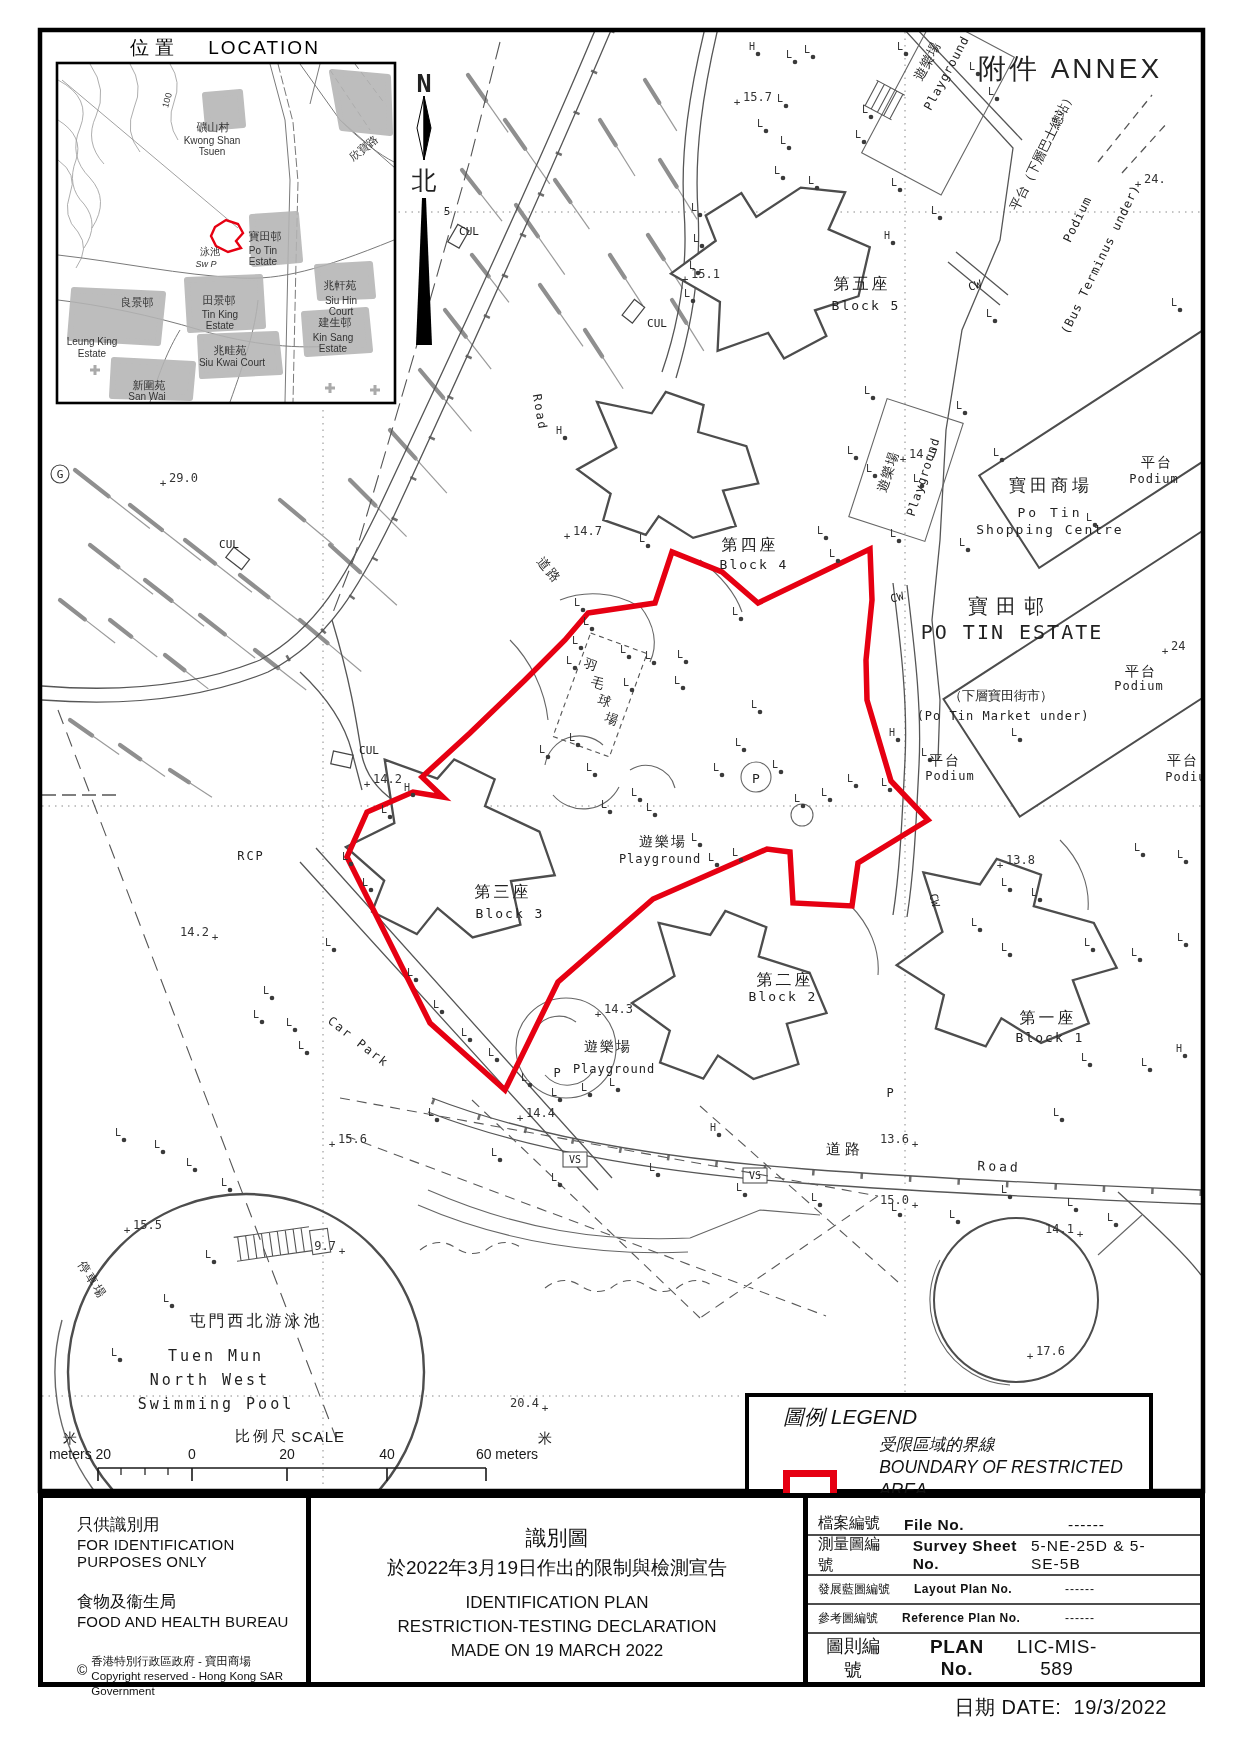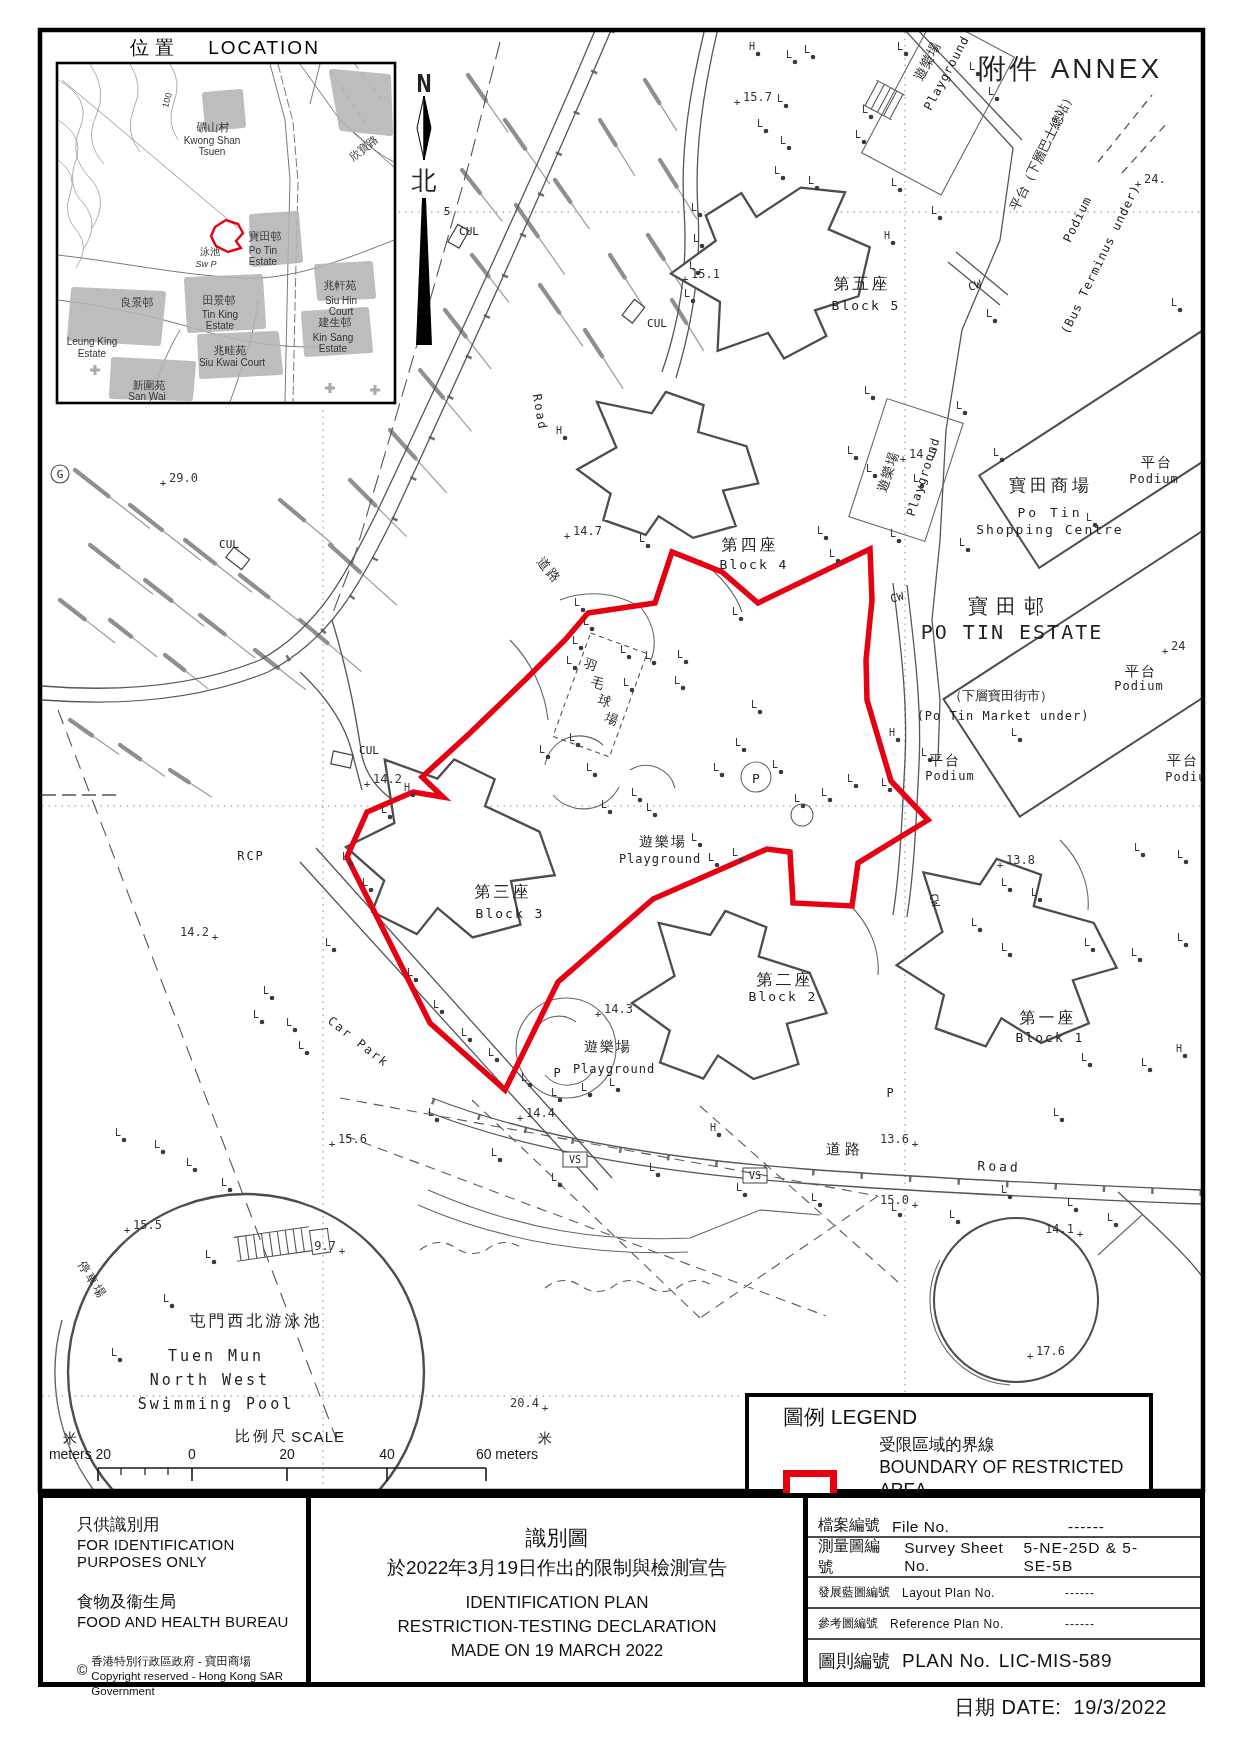--- a/index.html
+++ b/index.html
@@ -1,21 +1,21 @@
 <!DOCTYPE html>
 <html><head>
 <meta charset="utf-8">
 <style>
   html,body{margin:0;padding:0;background:#e8e8e8;}
   .page{width:1241px;height:1754px;position:relative;background:#ffffff;overflow:hidden;
         font-family:"Liberation Sans",sans-serif;color:#111;}
   #plan-svg{position:absolute;left:0;top:0;width:1241px;height:1754px;}
   
   .legend{position:absolute;left:745px;top:1393px;width:408px;height:100px;background:#fff;
-          border:4px solid #000;box-sizing:border-box;padding:6px 0 0 34px;}
+          border:4px solid #000;box-sizing:border-box;padding:6px 0 0 34px;font-style:italic;}
   .legend-title{font-size:21px;margin-bottom:3px;}
   .legend-row{display:flex;align-items:flex-end;}
   .legend-swatch{display:inline-block;width:44px;height:18px;border:7px solid #e60012;margin-top:4px;background:#fff;}
   .legend-text{margin-left:42px;font-size:16.5px;line-height:1.32;}
   .legend-text .en{font-size:17.5px;}
   
   .bottom-section{position:absolute;left:38px;top:1493px;width:1167px;height:194px;
                   border:5px solid #000;box-sizing:border-box;display:flex;background:#fff;}
   .cell{box-sizing:border-box;height:100%;}
   .cell-left{width:268px;border-right:5px solid #000;padding:16px 0 0 34px;}
@@ -26,21 +26,21 @@
   .cell-left .gap{height:21px;}
   .copy{margin-top:24px;display:flex;align-items:flex-start;}
   .csym{font-size:14px;margin-right:4px;margin-top:8px;}
   .ctxt{font-size:11.5px;line-height:1.3;}
   .cell-mid .t1{font-size:21px;margin-bottom:3px;}
   .cell-mid .t2{font-size:19px;margin-bottom:10px;}
   .cell-mid .t3{font-size:17px;line-height:24px;}
   .trow{display:flex;align-items:center;padding-left:10px;border-bottom:2px solid #4d4d4d;box-sizing:border-box;}
   .trow:last-child{border-bottom:none;text-align:center;}
   .trow .zh{font-size:15.5px;}
-  .trow .en{font-size:15.5px;margin-left:12px;letter-spacing:.5px;}
+  .trow .en{font-size:15.5px;margin-left:24px;letter-spacing:.5px;font-weight:bold;}
   .trow .val{margin-left:auto;font-size:15.5px;letter-spacing:1px;}
   .r1{height:40px;align-items:flex-end;} .r2{height:40px;gap:7px;} .r3{height:31px;} .r4{height:31px;} .r5{flex:1;}
   .r3 .zh,.r4 .zh,.r3 .en,.r4 .en,.r3 .val,.r4 .val{font-size:12px;}
   .r5 .zh{font-size:18px;} .r5 .en{font-size:19px;} .r5 .val{font-size:19px;letter-spacing:.5px;}
   .v1{margin-right:95px;} .v2{margin-right:34px;} .v3{margin-right:105px;} .v4{margin-right:105px;} .v5{margin-right:88px;}
   .date-line{position:absolute;top:1694px;right:74px;font-size:20px;letter-spacing:.5px;}
 </style>
 </head>
 <body>
 

